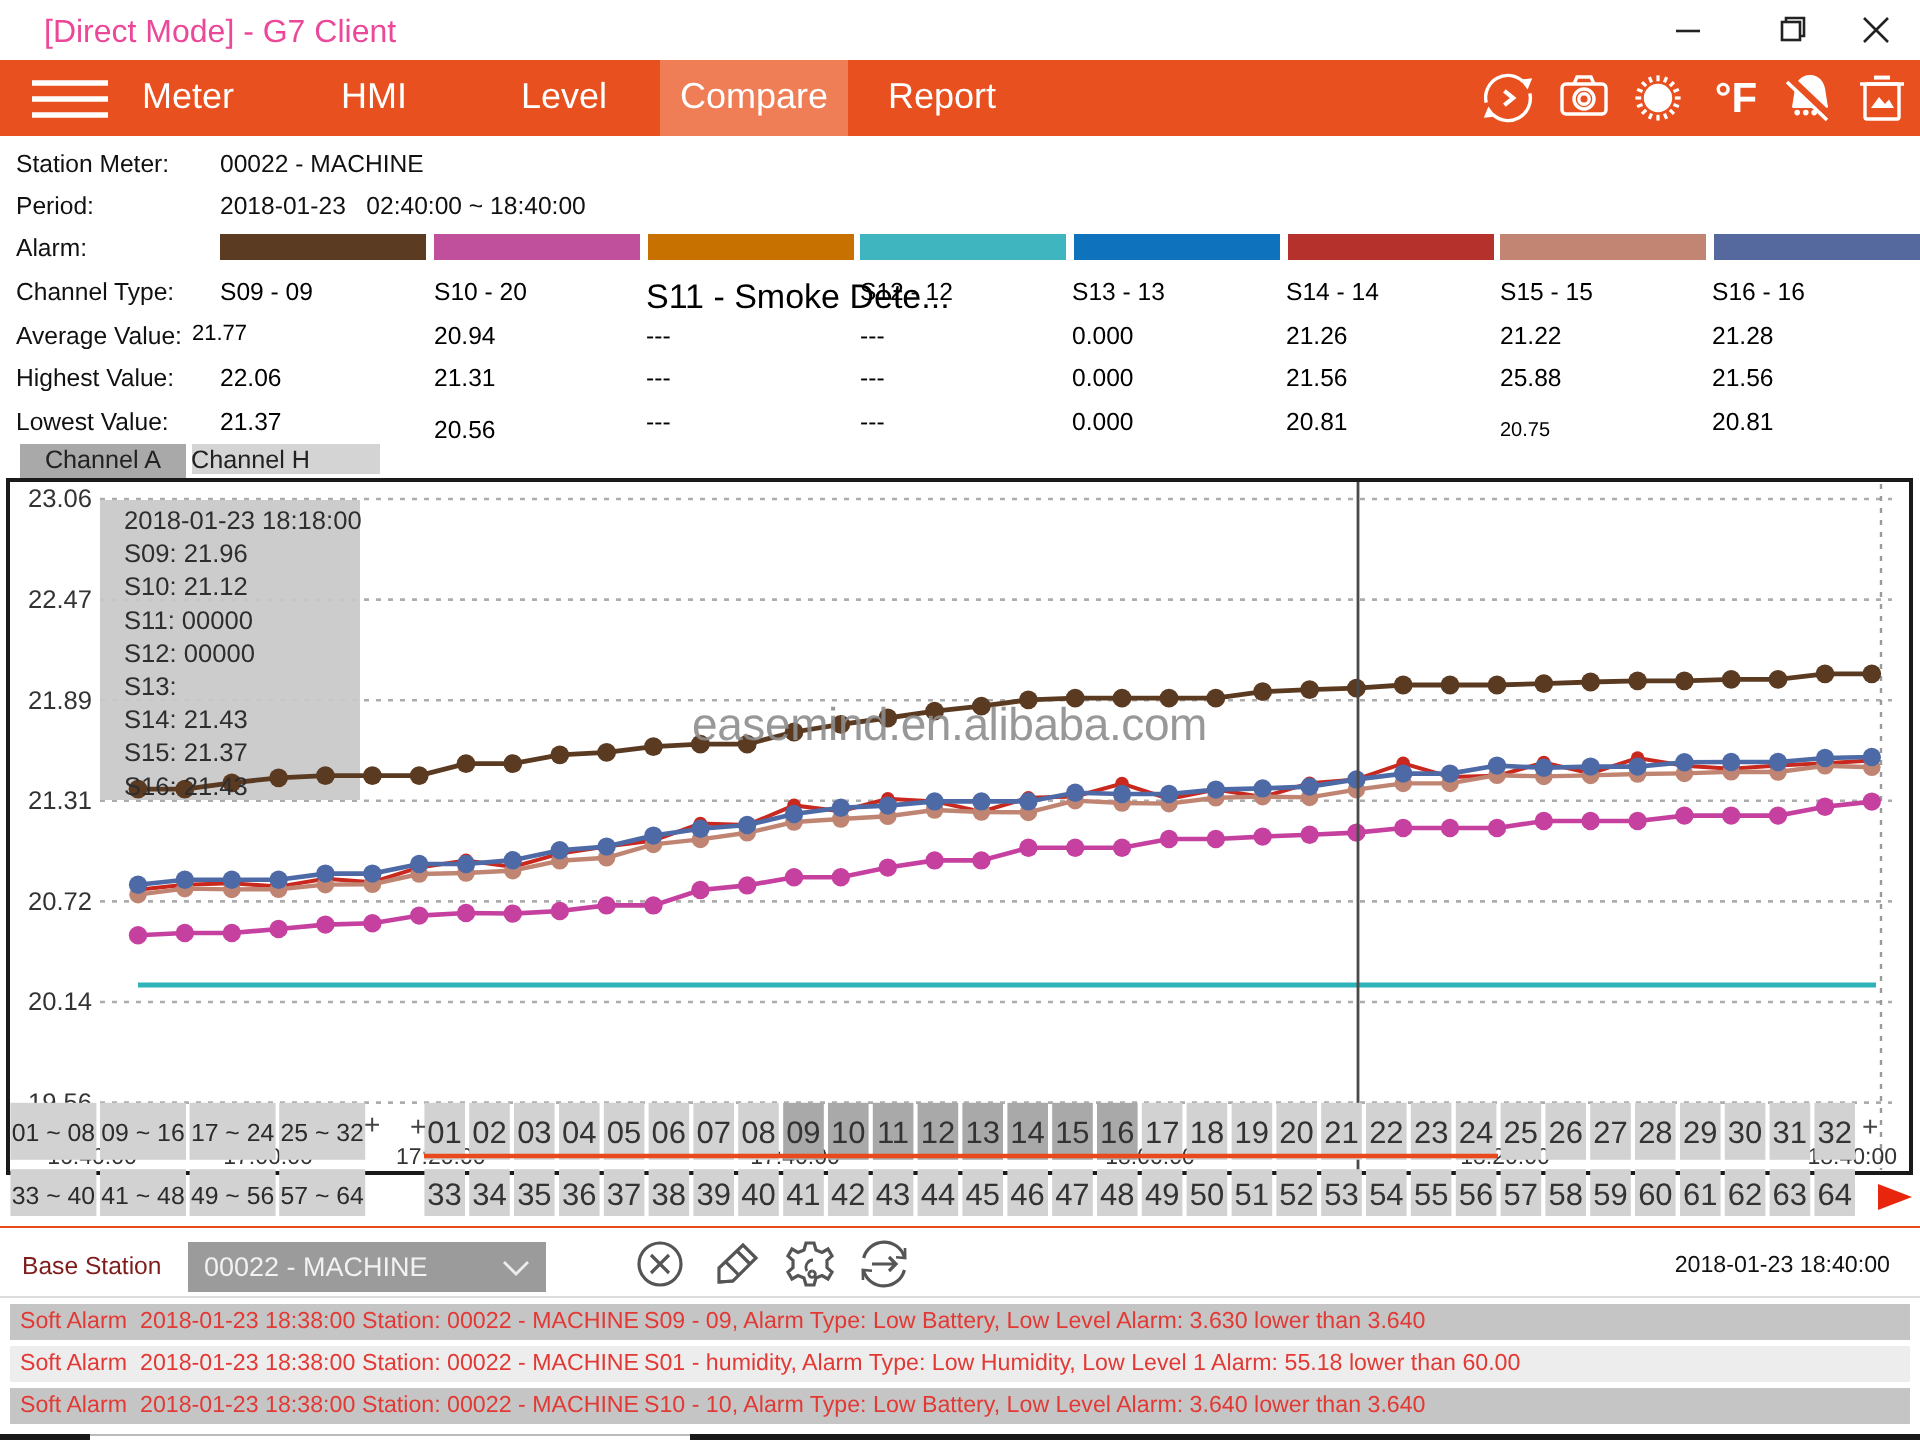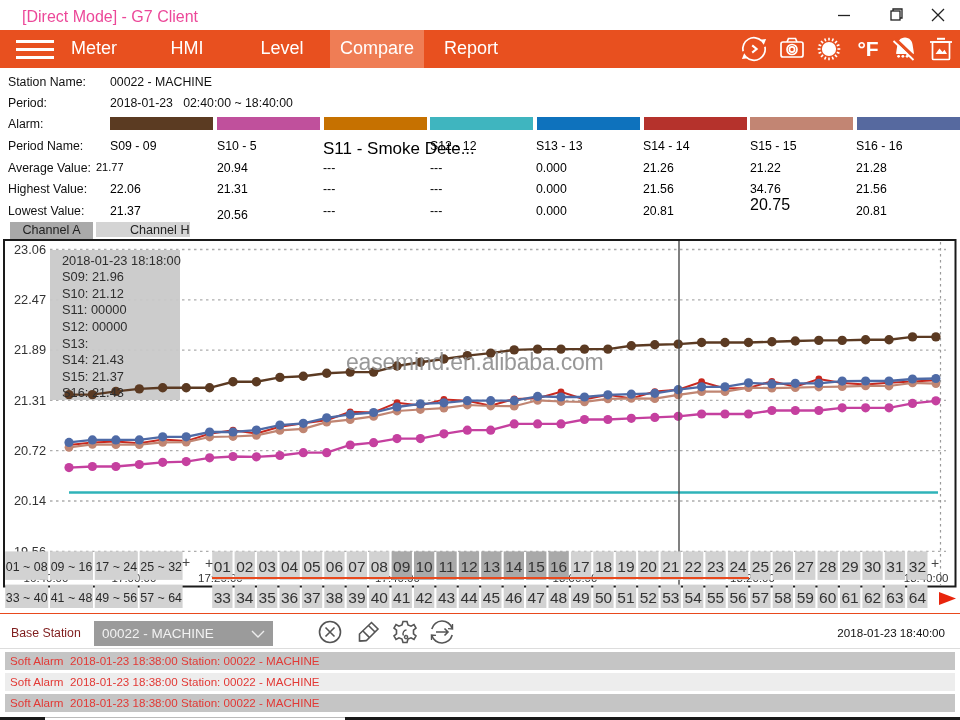--- a/index.html
+++ b/index.html
@@ -75,36 +75,36 @@
 <line x1="-11.5" y1="-8" x2="8.5" y2="11" stroke="#fff" stroke-width="1.8"></line>
     </g>
     <g transform="translate(941,49)" stroke="#fff" fill="none" stroke-width="1.7">
 <rect x="-8.5" y="-7" width="17" height="17.5" rx="1"></rect>
 <line x1="-11" y1="-7" x2="11" y2="-7" stroke-width="1.8"></line>
       <line x1="-4" y1="-10.2" x2="4" y2="-10.2" stroke-width="2"></line>
 <path d="M -5.5,5 L -1.5,-0.5 L 1.5,3 L 3.5,0.8 L 6,5 Z" fill="#fff" stroke="none"></path>
     </g>
   </svg>
 
-<div class="lab" style="top:75px">Station Name:</div>
+<div class="lab" style="top:75px">Station Meter:</div>
 <div class="val" style="left:110px;top:75px">00022 - MACHINE</div>
 <div class="lab" style="top:96px">Period:</div>
 <div class="val" style="left:110px;top:96px">2018-01-23&nbsp;&nbsp;&nbsp;02:40:00 ~ 18:40:00</div>
 <div class="lab" style="top:117px">Alarm:</div>
 <div style="position:absolute;left:110px;top:117px;width:102.5px;height:13px;background:#5B3B22"></div>
 <div style="position:absolute;left:217px;top:117px;width:102.5px;height:13px;background:#C0509C"></div>
 <div style="position:absolute;left:324px;top:117px;width:102.5px;height:13px;background:#C67100"></div>
 <div style="position:absolute;left:430px;top:117px;width:102.5px;height:13px;background:#3FB5BF"></div>
 <div style="position:absolute;left:537px;top:117px;width:102.5px;height:13px;background:#0E72BD"></div>
 <div style="position:absolute;left:644px;top:117px;width:102.5px;height:13px;background:#B5322C"></div>
 <div style="position:absolute;left:750px;top:117px;width:102.5px;height:13px;background:#C28573"></div>
 <div style="position:absolute;left:857px;top:117px;width:102.5px;height:13px;background:#56699F"></div>
-<div class="lab" style="top:139px">Period Name:</div>
+<div class="lab" style="top:139px">Channel Type:</div>
 <div style="position:absolute;left:110px;top:139px;font-size:12.3px;white-space:nowrap">S09 - 09</div>
-<div style="position:absolute;left:217px;top:139px;font-size:12.3px;white-space:nowrap">S10 - 5</div>
+<div style="position:absolute;left:217px;top:139px;font-size:12.3px;white-space:nowrap">S10 - 20</div>
 <div style="position:absolute;left:323px;top:139px;font-size:17px;white-space:nowrap">S11 - Smoke Dete...</div>
 <div style="position:absolute;left:430px;top:139px;font-size:12.3px;white-space:nowrap">S12 - 12</div>
 <div style="position:absolute;left:536px;top:139px;font-size:12.3px;white-space:nowrap">S13 - 13</div>
 <div style="position:absolute;left:643px;top:139px;font-size:12.3px;white-space:nowrap">S14 - 14</div>
 <div style="position:absolute;left:750px;top:139px;font-size:12.3px;white-space:nowrap">S15 - 15</div>
 <div style="position:absolute;left:856px;top:139px;font-size:12.3px;white-space:nowrap">S16 - 16</div>
 <div class="lab" style="top:161px">Average Value:</div>
 <div style="position:absolute;left:96px;top:161px;font-size:11px;white-space:nowrap">21.77</div>
 <div style="position:absolute;left:217px;top:161px;font-size:12.3px;white-space:nowrap">20.94</div>
 <div style="position:absolute;left:323px;top:161px;font-size:12.3px;white-space:nowrap">---</div>
@@ -113,34 +113,34 @@
 <div style="position:absolute;left:643px;top:161px;font-size:12.3px;white-space:nowrap">21.26</div>
 <div style="position:absolute;left:750px;top:161px;font-size:12.3px;white-space:nowrap">21.22</div>
 <div style="position:absolute;left:856px;top:161px;font-size:12.3px;white-space:nowrap">21.28</div>
 <div class="lab" style="top:182px">Highest Value:</div>
 <div style="position:absolute;left:110px;top:182px;font-size:12.3px;white-space:nowrap">22.06</div>
 <div style="position:absolute;left:217px;top:182px;font-size:12.3px;white-space:nowrap">21.31</div>
 <div style="position:absolute;left:323px;top:182px;font-size:12.3px;white-space:nowrap">---</div>
 <div style="position:absolute;left:430px;top:182px;font-size:12.3px;white-space:nowrap">---</div>
 <div style="position:absolute;left:536px;top:182px;font-size:12.3px;white-space:nowrap">0.000</div>
 <div style="position:absolute;left:643px;top:182px;font-size:12.3px;white-space:nowrap">21.56</div>
-<div style="position:absolute;left:750px;top:182px;font-size:12.3px;white-space:nowrap">34.76</div>
+<div style="position:absolute;left:750px;top:182px;font-size:12.3px;white-space:nowrap">25.88</div>
 <div style="position:absolute;left:856px;top:182px;font-size:12.3px;white-space:nowrap">21.56</div>
 <div class="lab" style="top:204px">Lowest Value:</div>
 <div style="position:absolute;left:110px;top:204px;font-size:12.3px;white-space:nowrap">21.37</div>
 <div style="position:absolute;left:217px;top:208px;font-size:12.3px;white-space:nowrap">20.56</div>
 <div style="position:absolute;left:323px;top:204px;font-size:12.3px;white-space:nowrap">---</div>
 <div style="position:absolute;left:430px;top:204px;font-size:12.3px;white-space:nowrap">---</div>
 <div style="position:absolute;left:536px;top:204px;font-size:12.3px;white-space:nowrap">0.000</div>
 <div style="position:absolute;left:643px;top:204px;font-size:12.3px;white-space:nowrap">20.81</div>
-<div style="position:absolute;left:750px;top:196px;font-size:16px;white-space:nowrap">20.75</div>
+<div style="position:absolute;left:750px;top:210px;font-size:10px;white-space:nowrap">20.75</div>
 <div style="position:absolute;left:856px;top:204px;font-size:12.3px;white-space:nowrap">20.81</div>
 
 <div style="position:absolute;left:10px;top:222px;width:83px;height:17.5px;background:#A9A9A9;color:#222;font-size:12.6px;text-align:center;line-height:17.5px">Channel A</div>
-<div style="position:absolute;left:95.5px;top:222px;width:94px;height:15px;background:#D4D4D4;color:#222;font-size:12.6px;text-align:right;line-height:17.5px">Channel H</div>
+<div style="position:absolute;left:95.5px;top:222px;width:94px;height:15px;background:#D4D4D4;color:#222;font-size:12.6px;text-align:left;line-height:17.5px">Channel H</div>
 
 <svg width="960" height="382" viewBox="0 238 960 382" style="position:absolute;left:0;top:238px" font-family="Liberation Sans, sans-serif">
 <rect x="4" y="240" width="951.5" height="346.5" fill="#fff" stroke="#1a1a1a" stroke-width="2"></rect>
 <line x1="50" y1="249.5" x2="946" y2="249.5" stroke="#ADADAD" stroke-width="1.3" stroke-dasharray="2.5,3.5"></line>
 <text x="46" y="253.7" text-anchor="end" font-size="12.8" fill="#333">23.06</text>
 <line x1="50" y1="299.8" x2="946" y2="299.8" stroke="#ADADAD" stroke-width="1.3" stroke-dasharray="2.5,3.5"></line>
 <text x="46" y="304.0" text-anchor="end" font-size="12.8" fill="#333">22.47</text>
 <line x1="50" y1="350.1" x2="946" y2="350.1" stroke="#ADADAD" stroke-width="1.3" stroke-dasharray="2.5,3.5"></line>
 <text x="46" y="354.3" text-anchor="end" font-size="12.8" fill="#333">21.89</text>
 <line x1="50" y1="400.4" x2="946" y2="400.4" stroke="#ADADAD" stroke-width="1.3" stroke-dasharray="2.5,3.5"></line>
@@ -545,26 +545,29 @@
       <path d="M -6,0 L 6,0 M 2.5,-3.5 L 6,0 L 2.5,3.5"></path>
     </g>
 </svg>
 <div style="position:absolute;right:15px;top:626px;font-size:11.6px;color:#111">2018-01-23 18:40:00</div>
 <div style="position:absolute;left:0;top:647.5px;width:960px;height:1px;background:#DDD"></div>
 
 <div style="position:absolute;left:5px;top:651.6px;width:950px;height:18.7px;background:#C5C5C5;color:#E23935;font-size:11.6px;line-height:18.7px;white-space:nowrap;overflow:hidden">
 <span style="position:absolute;left:5px">Soft Alarm</span>
     <span style="position:absolute;left:65px">2018-01-23 18:38:00</span>
     <span style="position:absolute;left:176px">Station: 00022 - MACHINE</span>
+    <span style="position:absolute;left:317px">S09 - 09, Alarm Type: Low Battery, Low Level Alarm: 3.630 lower than 3.640</span>
   </div>
 <div style="position:absolute;left:5px;top:672.8px;width:950px;height:18.7px;background:#EDEDED;color:#E23935;font-size:11.6px;line-height:18.7px;white-space:nowrap;overflow:hidden">
 <span style="position:absolute;left:5px">Soft Alarm</span>
     <span style="position:absolute;left:65px">2018-01-23 18:38:00</span>
     <span style="position:absolute;left:176px">Station: 00022 - MACHINE</span>
+    <span style="position:absolute;left:317px">S01 - humidity, Alarm Type: Low Humidity, Low Level 1 Alarm: 55.18 lower than 60.00</span>
   </div>
 <div style="position:absolute;left:5px;top:693.8px;width:950px;height:18.7px;background:#C5C5C5;color:#E23935;font-size:11.6px;line-height:18.7px;white-space:nowrap;overflow:hidden">
 <span style="position:absolute;left:5px">Soft Alarm</span>
     <span style="position:absolute;left:65px">2018-01-23 18:38:00</span>
     <span style="position:absolute;left:176px">Station: 00022 - MACHINE</span>
+    <span style="position:absolute;left:317px">S10 - 10, Alarm Type: Low Battery, Low Level Alarm: 3.640 lower than 3.640</span>
   </div>
 
 <div style="position:absolute;left:45px;top:716.5px;width:300px;height:1.2px;background:#BBB"></div>
 <div style="position:absolute;left:0;top:716.5px;width:45px;height:3.5px;background:#1A1A1A"></div>
 <div style="position:absolute;left:345px;top:716.5px;width:615px;height:3.5px;background:#1A1A1A"></div>
 </body></html>

